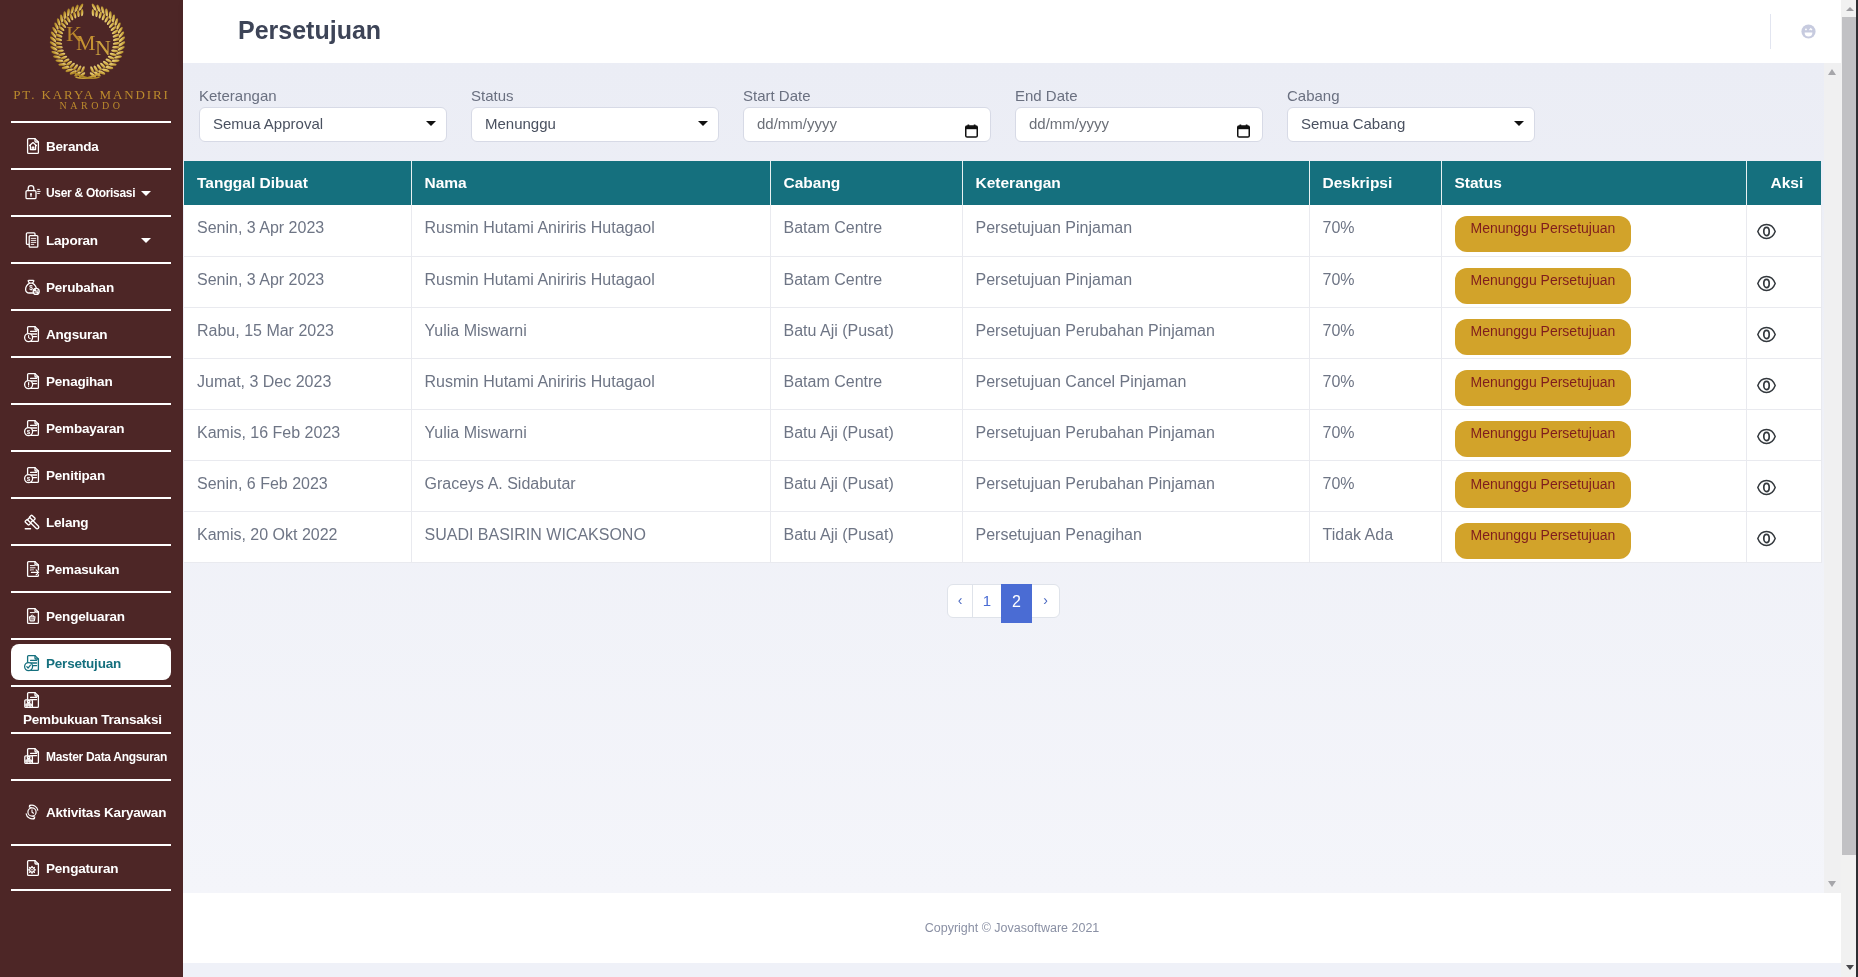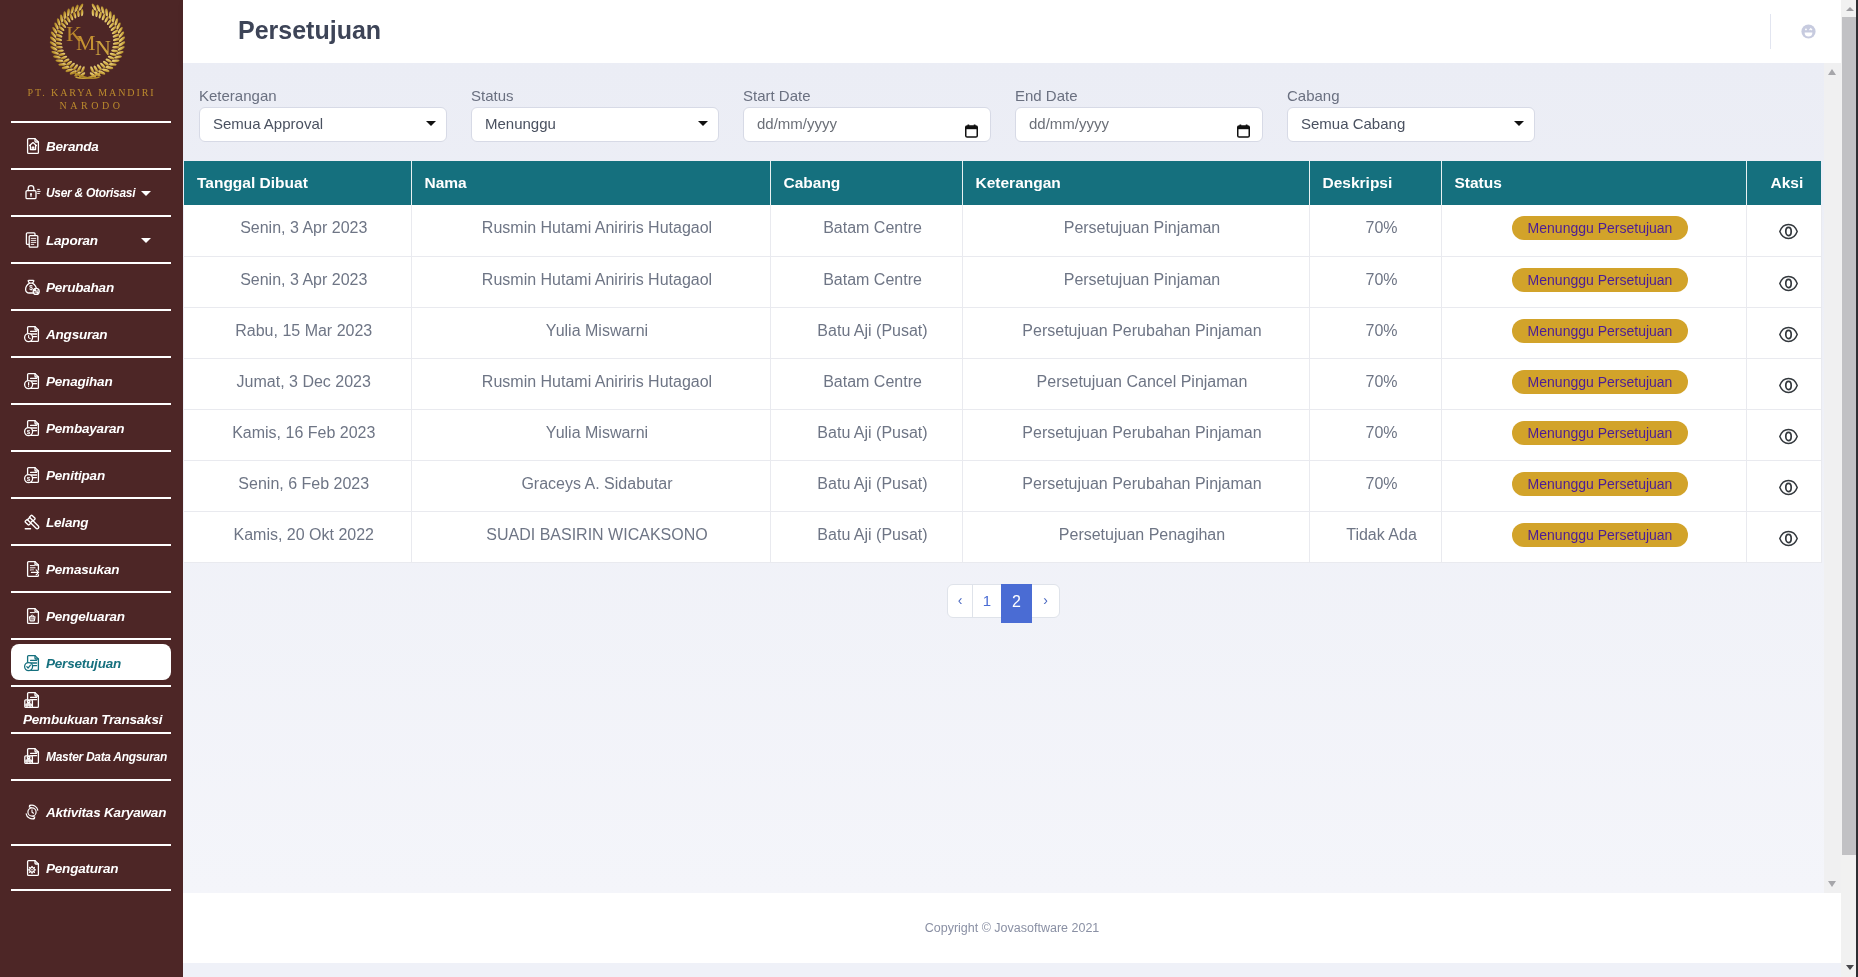--- a/index.html
+++ b/index.html
@@ -4,33 +4,33 @@
 * { margin:0; padding:0; box-sizing:border-box; }
 html,body { width:1858px; height:977px; overflow:hidden; background:#fff;
   font-family:"Liberation Sans", sans-serif; }
 #root { position:relative; width:1858px; height:977px; overflow:hidden; }
 
 
 #sidebar { position:absolute; left:0; top:0; width:183px; height:977px; background:#4d2626; }
 #logo { position:relative; height:121px; }
 .kmn { position:absolute; font-family:"Liberation Serif", serif; font-weight:400; }
 #brand1 { position:absolute; top:87px; width:183px; text-align:center; color:#bb8a2d;
-  font-family:"Liberation Serif", serif; font-size:10px; letter-spacing:1.9px; }
+  font-family:"Liberation Serif", serif; font-size:13px; letter-spacing:1.9px; }
 #brand2 { position:absolute; top:100px; width:183px; text-align:center; color:#bb8a2d;
   font-family:"Liberation Serif", serif; font-size:10px; letter-spacing:3.5px; }
 #menu { position:absolute; top:121px; left:0; width:183px; }
 .nav-item { position:relative; margin:0 11px; width:160px; border-top:2px solid #fff;
   min-height:47px; display:flex; align-items:center; color:#fff; }
 .nav-item:last-child { border-bottom:2px solid #fff; }
 #menu .nav-item:nth-child(15) { min-height:65px; }
 #menu .nav-item:nth-child(2) .nav-t { font-size:12px; letter-spacing:-0.3px; }
 #menu .nav-item:nth-child(14) .nav-t { font-size:12px; letter-spacing:-0.3px; }
 #menu .nav-item:nth-child(17) { border-bottom:2px solid #c2410c; }
 .nav-in { padding:0 0 0 12px; display:block; line-height:19px; }
-.nav-t { font-size:13.5px; font-weight:700; letter-spacing:-0.2px; white-space:nowrap;font-style:italic; }
+.nav-t { font-size:13.5px; font-weight:700; letter-spacing:-0.2px; white-space:nowrap; }
 #menu .nav-item:nth-child(15) .nav-t { white-space:normal; }
 #menu .nav-item:nth-child(15) .nav-in { line-height:18.5px; }
 .mi { vertical-align:-4px; margin-right:5px; }
 .caret { position:absolute; right:20px; top:50%; margin-top:-2px; width:0; height:0;
   border-left:5px solid transparent; border-right:5px solid transparent; border-top:5px solid #fff; }
 .nav-item.active { color:#15707e; }
 .nav-item.active::before { content:""; position:absolute; left:0; right:0; top:4px; bottom:5px;
   background:#fff; border-radius:8px; }
 .nav-item.active .nav-in { position:relative; }
 .nav-item.active .nav-t { color:#15707e; }
@@ -54,27 +54,27 @@
 .fcal { position:absolute; right:12px; top:9px; }
 .ph { color:#6c7078; }
 
 
 #tablewrap { position:absolute; left:1px; top:98px; width:1637px; }
 table { border-collapse:collapse; width:1637px; table-layout:fixed; }
 th { background:#15707e; color:#fff; font-size:15.5px; font-weight:700; text-align:left;
   height:44px; padding:0 0 0 13px; border-right:1px solid rgba(255,255,255,0.9); }
 th:last-child { border-right:none; padding-left:24px; }
 td { background:#fff; color:#6e7585; font-size:16px; vertical-align:top;
-  padding:14px 0 0 13px; height:51px; border-right:1px solid #e9eaef; border-bottom:1px solid #e9eaef;text-align:center; }
+  padding:14px 0 0 13px; height:51px; border-right:1px solid #e9eaef; border-bottom:1px solid #e9eaef; }
 td:last-child { border-right:1px solid #e9eaef; }
 col.w1 { width:227px; } col.w2 { width:359px; } col.w3 { width:192px; }
 col.w4 { width:347px; } col.w5 { width:132px; } col.w6 { width:305px; }
 col.w7 { width:75px; }
-.badge { display:inline-block; height:24px; line-height:24px; padding:0 16px; border-radius:12px;
-  background:#d2a32a; color:#4c1d95; font-size:14px; margin-top:-3px; }
+.badge { display:inline-block; height:36px; line-height:24px; padding:0 16px; border-radius:12px;
+  background:#d2a32a; color:#7f1d1d; font-size:14px; margin-top:-3px; }
 td.c6 { padding-top:14px; }
 td.c7 { padding-top:18px; padding-left:10px; }
 
 
 #pager { position:absolute; left:764px; top:521px; }
 .pg { position:absolute; background:#fff; border:1px solid #dfe3ea; font-size:15px;
   color:#4a6cd4; text-align:center; }
 #pg-prev { left:0; top:0; width:26px; height:34px; line-height:31px; border-radius:6px 0 0 6px; color:#4a68c0; font-size:14px; }
 #pg-1 { left:25px; top:0; width:30px; height:34px; line-height:32px; }
 #pg-2 { left:54px; top:0; width:31px; height:39px; line-height:33px; background:#4a6cd4;

